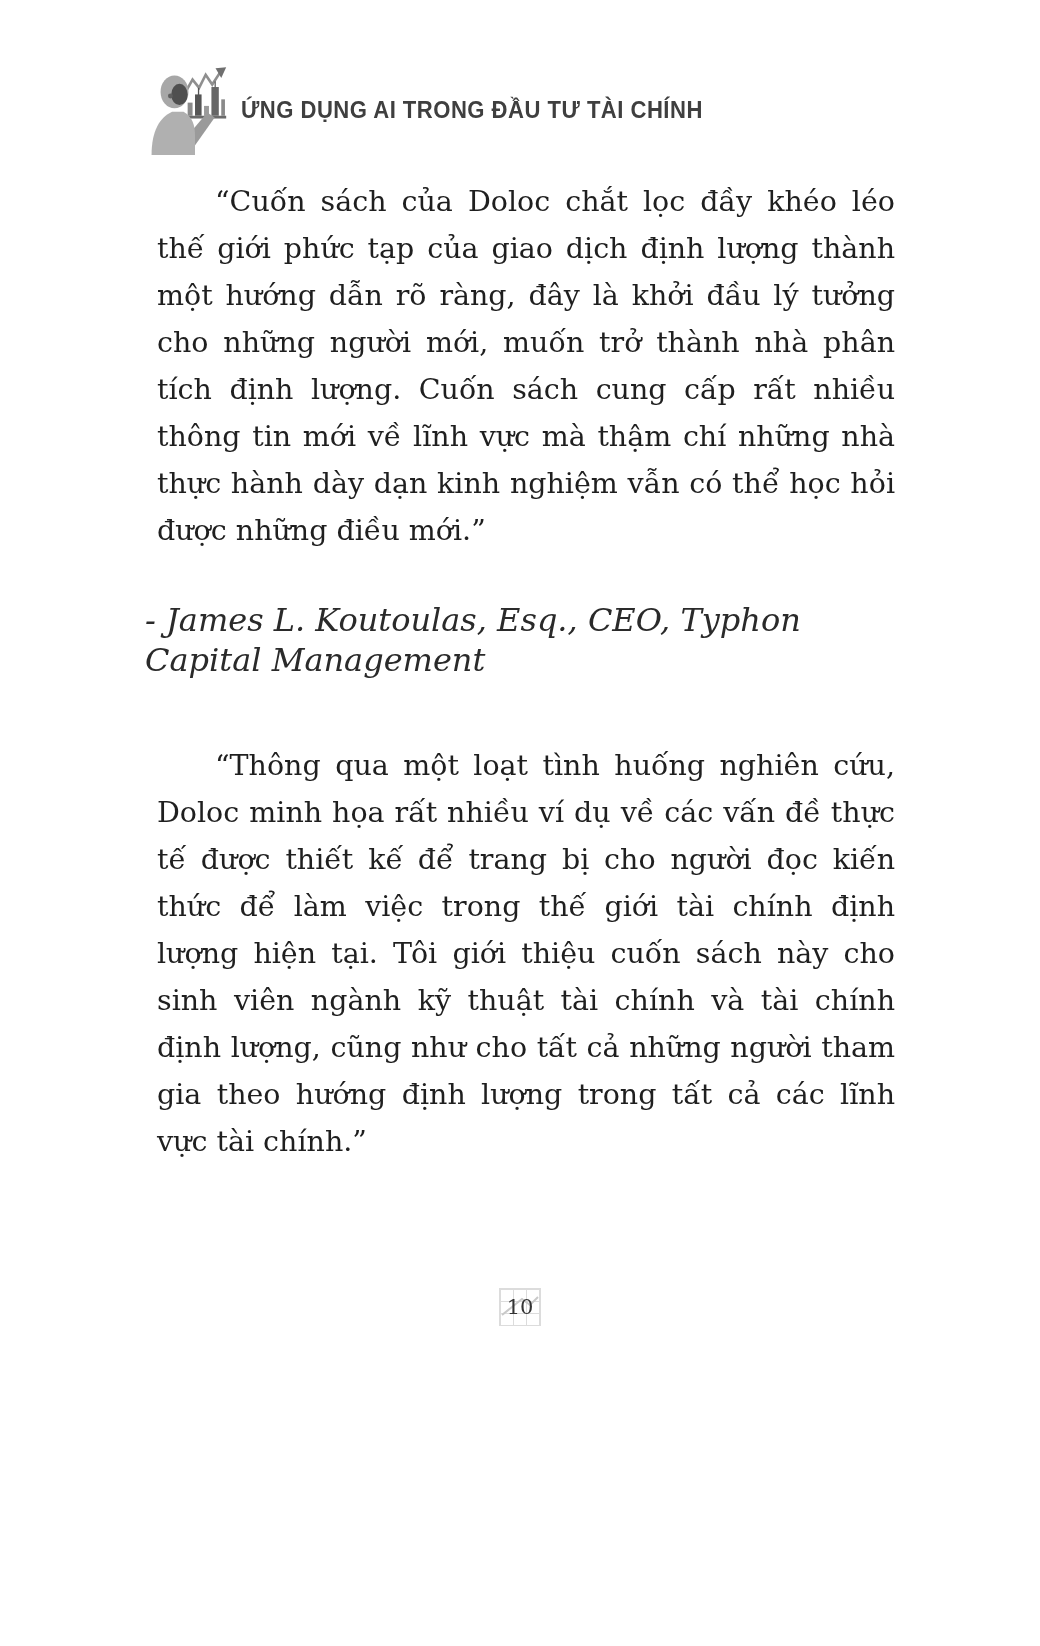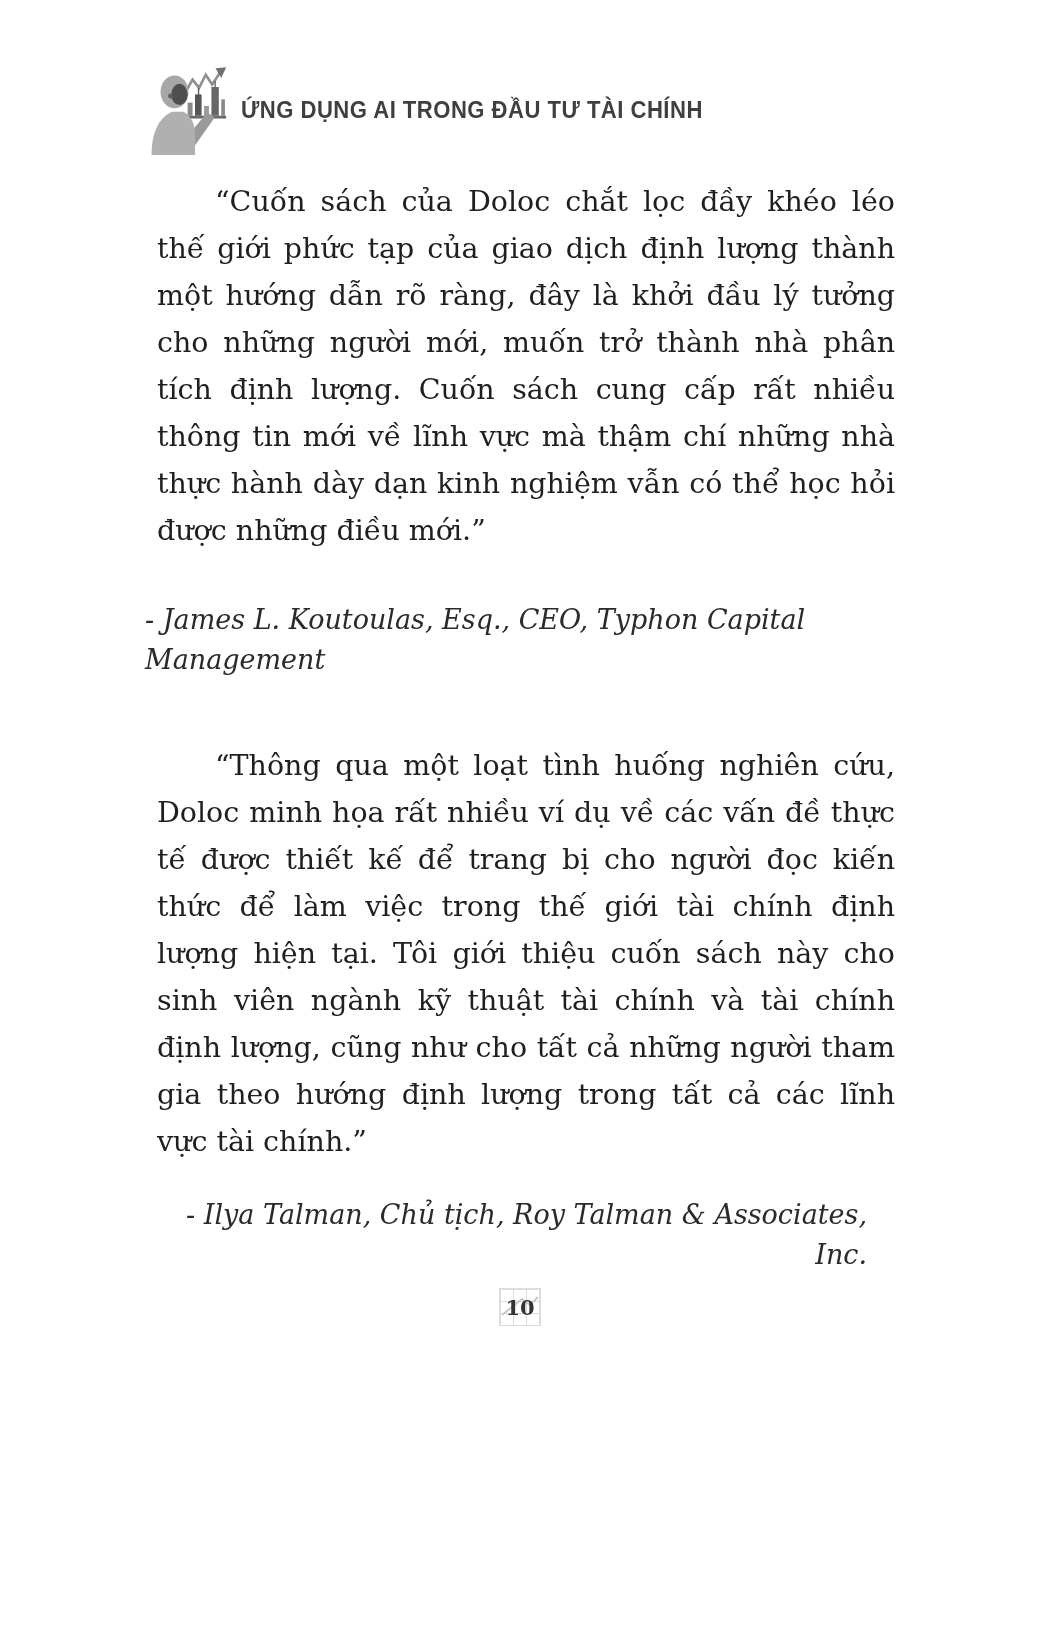--- a/index.html
+++ b/index.html
@@ -46,21 +46,21 @@
     text-align: justify;
     text-indent: 58px;
     color: #1f1f1f;
   }
   .quote.second {
     margin-top: 62px;
   }
   .attribution {
     margin: 46px 0 0 0;
     font-style: italic;
-    font-size: 27px;
+    font-size: 32px;
     line-height: 40px;
     color: #2a2a2a;
   }
   .attribution.align-left  { text-align: left; }
   .attribution.align-right { text-align: right; padding-right: 28px; margin-top: 30px; }
   .footer {
     position: absolute;
     left: 0;
     right: 0;
     bottom: 118px;
@@ -79,21 +79,21 @@
     align-items: center;
     justify-content: center;
   }
   .pagenum-box svg {
     position: absolute;
     inset: 0;
   }
   .pagenum {
     position: relative;
     font-family: "DejaVu Serif", "Liberation Serif", serif;
-    font-weight: bold;
+    font-weight: normal;
     font-size: 21px;
     color: #333333;
   }
 </style>
 </head>
 <body>
 
 <div class="page">
 
   <div class="header">
@@ -126,21 +126,20 @@
     </span>
     <span class="title">ỨNG DỤNG AI TRONG ĐẦU TƯ TÀI CHÍNH</span>
   </div>
 
   <p class="quote">“Cuốn sách của Doloc chắt lọc đầy khéo léo thế giới phức tạp của giao dịch định lượng thành một hướng dẫn rõ ràng, đây là khởi đầu lý tưởng cho những người mới, muốn trở thành nhà phân tích định lượng. Cuốn sách cung cấp rất nhiều thông tin mới về lĩnh vực mà thậm chí những nhà thực hành dày dạn kinh nghiệm vẫn có thể học hỏi được những điều mới.”</p>
 
   <p class="attribution align-left">- James L. Koutoulas, Esq., CEO, Typhon Capital Management</p>
 
   <p class="quote second">“Thông qua một loạt tình huống nghiên cứu, Doloc minh họa rất nhiều ví dụ về các vấn đề thực tế được thiết kế để trang bị cho người đọc kiến thức để làm việc trong thế giới tài chính định lượng hiện tại. Tôi giới thiệu cuốn sách này cho sinh viên ngành kỹ thuật tài chính và tài chính định lượng, cũng như cho tất cả những người tham gia theo hướng định lượng trong tất cả các lĩnh vực tài chính.”</p>
 
-  <p class="attribution align-right">- Ilya Talman, Chủ tịch, Roy Talman &amp; Associates, Inc.</p>
 
   <div class="footer">
     <div class="pagenum-box">
       <svg viewBox="0 0 40 36" width="40" height="36" xmlns="http://www.w3.org/2000/svg">
         <polyline points="2,26 12,18 22,10 30,16 38,8" fill="none" stroke="#c9c9c9" stroke-width="2"></polyline>
       </svg>
       <span class="pagenum">10</span>
     </div>
   </div>
 

